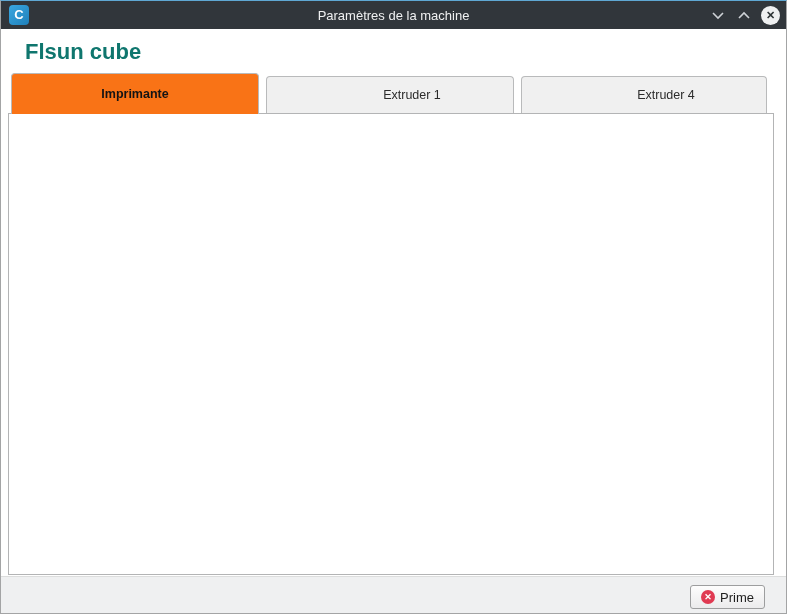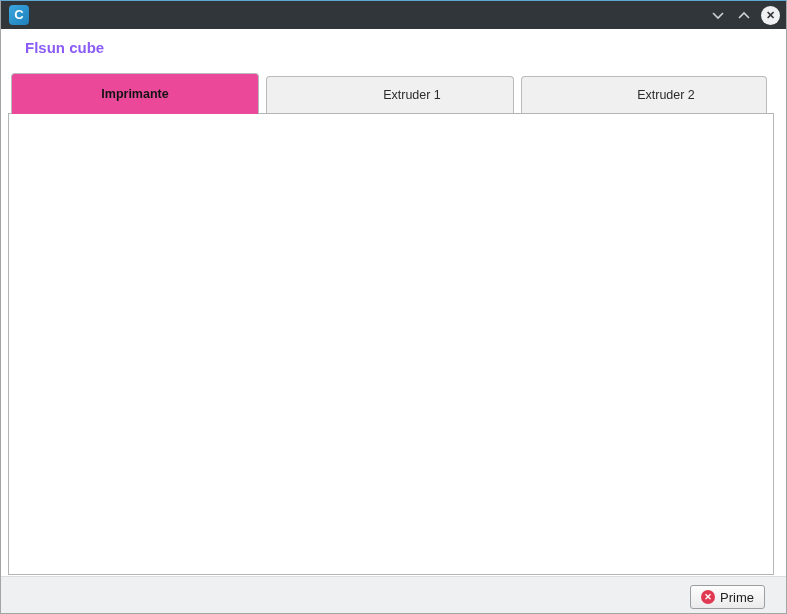--- a/index.html
+++ b/index.html
@@ -26,24 +26,24 @@
   .titlebar-controls {
     position:absolute; right:6px; top:0; height:28px; display:flex; align-items:center; gap:8px;
   }
   .tb-btn { width:18px; height:18px; display:flex; align-items:center; justify-content:center; cursor:default; }
   .tb-btn svg { display:block; }
   .close-btn {
     width:19px; height:19px; border-radius:50%; background:#eff0f1; color:#2e3436;
     font-size:11px; font-weight:bold; display:flex; align-items:center; justify-content:center;
   }
   
-  .machine-name { position:absolute; left:24px; top:38px; font-size:15px; font-weight:bold; color:#8b5cf6; }
+  .machine-name { position:absolute; left:24px; top:38px; font-size:22px; font-weight:bold; color:#0f766e; }
   .tab { position:absolute; border:1px solid #b9babb; border-bottom:none; border-radius:4px 4px 0 0;
          display:flex; align-items:center; justify-content:center; font-size:12.5px; color:#2b2b2b; }
-  .tab.active { left:10px; top:72px; width:248px; height:41px; background:#ec4899; font-weight:bold; z-index:3; color:#141414; }
+  .tab.active { left:10px; top:72px; width:248px; height:41px; background:#f97316; font-weight:bold; z-index:3; color:#141414; }
   .tab.inactive { background:#f0f0f0; top:75px; height:37px; z-index:1;padding-left:44px; }
   .tab.t2 { left:265px; width:248px; }
   .tab.t3 { left:520px; width:246px; }
   .panel { position:absolute; left:7px; top:112px; width:766px; height:462px;
            background:#ffffff; border:1px solid #b3b4b5; z-index:2; }
   .section-title { position:absolute; font-size:13.5px; font-weight:bold; color:#222222; }
   .row { position:absolute; height:26px; display:flex; align-items:center; }
   .row .lbl { font-size:12.5px; color:#2f2f2f; }
   .field { position:absolute; right:0; top:0; height:25px; background:#fff;
            border:1px solid #b7b8b9; border-radius:3px; }
@@ -79,20 +79,21 @@
     font-size:9px; font-weight:bold; display:flex; align-items:center; justify-content:center;
   }
 </style>
 </head>
 <body>
 
 <div class="window">
 
   <div class="titlebar">
     <span class="app-icon">C</span>
+    <span class="titlebar-title">Paramètres de la machine</span>
     <span class="titlebar-controls">
       <span class="tb-btn">
         <svg width="14" height="9" viewBox="0 0 14 9">
           <polyline points="2,2 7,7 12,2" fill="none" stroke="#ced2d6" stroke-width="1.6"></polyline>
         </svg>
       </span>
       <span class="tb-btn">
         <svg width="14" height="9" viewBox="0 0 14 9">
           <polyline points="2,7 7,2 12,7" fill="none" stroke="#ced2d6" stroke-width="1.6"></polyline>
         </svg>
@@ -105,21 +106,21 @@
 
   <div class="machine-name">Flsun cube</div>
 
   <div class="tab active">
     <span>Imprimante</span>
   </div>
   <div class="tab inactive t2">
     <span>Extruder 1</span>
   </div>
   <div class="tab inactive t3">
-    <span>Extruder 2</span>
+    <span>Extruder 4</span>
   </div>
 
   <div class="panel"></div>
 
   <div class="section-title" style="left:25px; top:127px;">Paramètres de l'imprimante</div>
   <div class="section-title" style="left:395px; top:127px;">Paramètres de la tête d'impression</div>
 
   <div class="row w-left" style="top:149px;">
     <span class="lbl">X (Largeur)</span>
     <span class="field">

